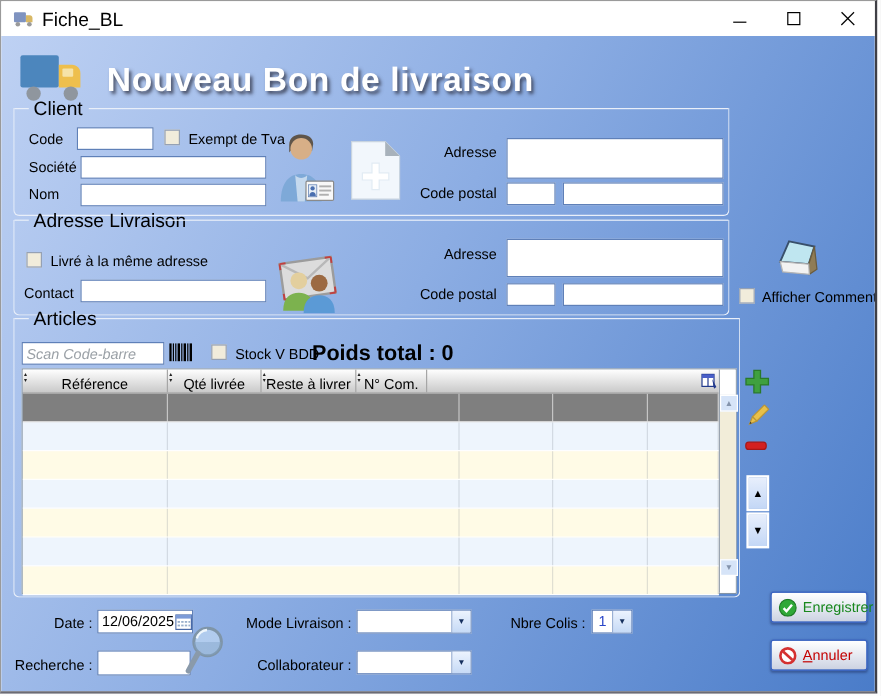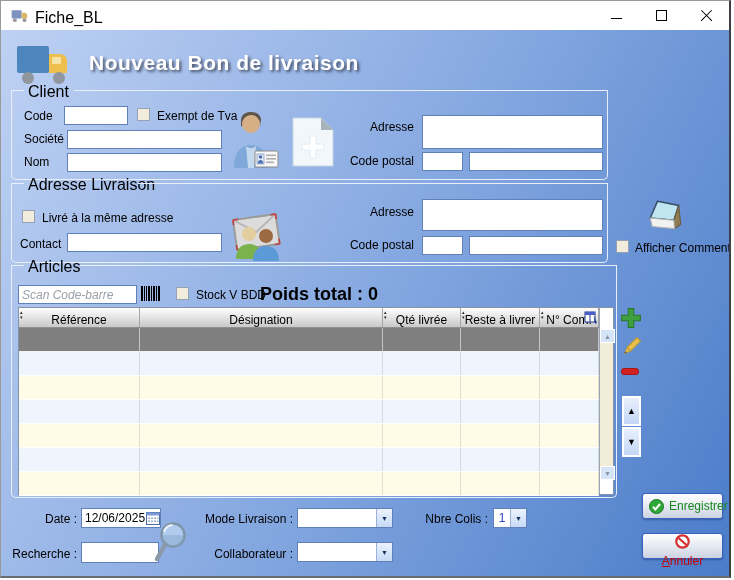--- a/index.html
+++ b/index.html
@@ -16,21 +16,21 @@
   .tbb{width:45px;height:29px;display:flex;align-items:center;justify-content:center;cursor:default;}
   .g-min{width:11px;height:1px;background:#000;margin-top:6px;}
   .g-max{width:9px;height:9px;border:1px solid #000;}
   .gx{position:relative;width:13px;height:13px;}
   .gx::before,.gx::after{content:"";position:absolute;left:-1px;top:6px;width:15px;height:1.3px;background:#000;}
   .gx::before{transform:rotate(45deg);} .gx::after{transform:rotate(-45deg);}
   
   .dlg{position:absolute;left:0;top:29px;right:0;bottom:0;
        background:linear-gradient(118deg,var(--bg-top,#bed1f3) 0%,var(--bg-mid,#8cadе3) 45%,var(--bg-bottom,#4a7cc9) 100%);
        background:linear-gradient(118deg,var(--bg-top,#bed1f3) 0%,#8cade3 45%,var(--bg-bottom,#4a7cc9) 100%);}
-  .hdr-title{position:absolute;left:88px;top:50px;font-size:21px;font-weight:bold;color:#fff;
+  .hdr-title{position:absolute;left:88px;top:50px;font-size:28px;font-weight:bold;color:#fff;
              letter-spacing:.5px;text-shadow:2px 2px 3px rgba(55,60,80,.85);}
   .hdr-icon{position:absolute;left:14px;top:42px;width:58px;height:42px;}
   
   .grp{position:absolute;border:1px solid var(--group-border,#e9eff9);border-top:none;
        border-radius:0 0 5px 5px;box-sizing:border-box;}
   .grp::before{content:"";position:absolute;top:0;left:0;width:12px;border-top:1px solid var(--group-border,#e9eff9);}
   .grp::after{content:"";position:absolute;top:0;left:var(--ge,70px);right:0;border-top:1px solid var(--group-border,#e9eff9);}
   .gtitle{position:absolute;top:-7px;left:16px;font-size:16px;color:#000;white-space:nowrap;}
   
   .lbl{position:absolute;font-size:12px;color:#000;white-space:nowrap;line-height:14px;}
@@ -227,23 +227,20 @@
       <div class="gmain">
         <div class="ghdr">
           <div class="hcells" id="hcells">
                 <div class="hcell" style="width: 121px;">
                   <span class="sort">
                     <span>▴</span>
                     <span>▾</span>
                   </span>
                   <span>Référence</span>
                 </div>
-                <div class="hcell" style="width: 243px;">
-                  <span>Désignation</span>
-                </div>
                 <div class="hcell" style="width: 78px;">
                   <span class="sort">
                     <span>▴</span>
                     <span>▾</span>
                   </span>
                   <span>Qté livrée</span>
                 </div>
                 <div class="hcell" style="width: 79px;">
                   <span class="sort">
                     <span>▴</span>
@@ -398,21 +395,21 @@
 
   <div class="actbtn save" style="left:641px;top:492px;">
     <span style="display:flex;">
       <svg width="15" height="15" viewBox="0 0 15 15">
             <circle cx="7.5" cy="7.5" r="7" fill="#2fa838" stroke="#1d7a24"></circle>
             <path d="M4 7.8 l2.4 2.6 l4.6 -5.4" stroke="#fff" stroke-width="2" fill="none"></path>
           </svg>
     </span>
     <span class="blbl">Enregistrer</span>
   </div>
-  <div class="actbtn cancel" style="left:641px;top:532px;flex-direction:column;">
+  <div class="actbtn cancel" style="left:641px;top:532px;">
     <span style="display:flex;">
       <svg width="15" height="15" viewBox="0 0 15 15">
             <circle cx="7.5" cy="7.5" r="6.2" fill="#fff" stroke="#d43030" stroke-width="2.2"></circle>
             <line x1="3.6" y1="4" x2="11.4" y2="11" stroke="#d43030" stroke-width="2.2"></line>
           </svg>
     </span>
     <span class="blbl ul">Annuler</span>
   </div>
 
  </div>

